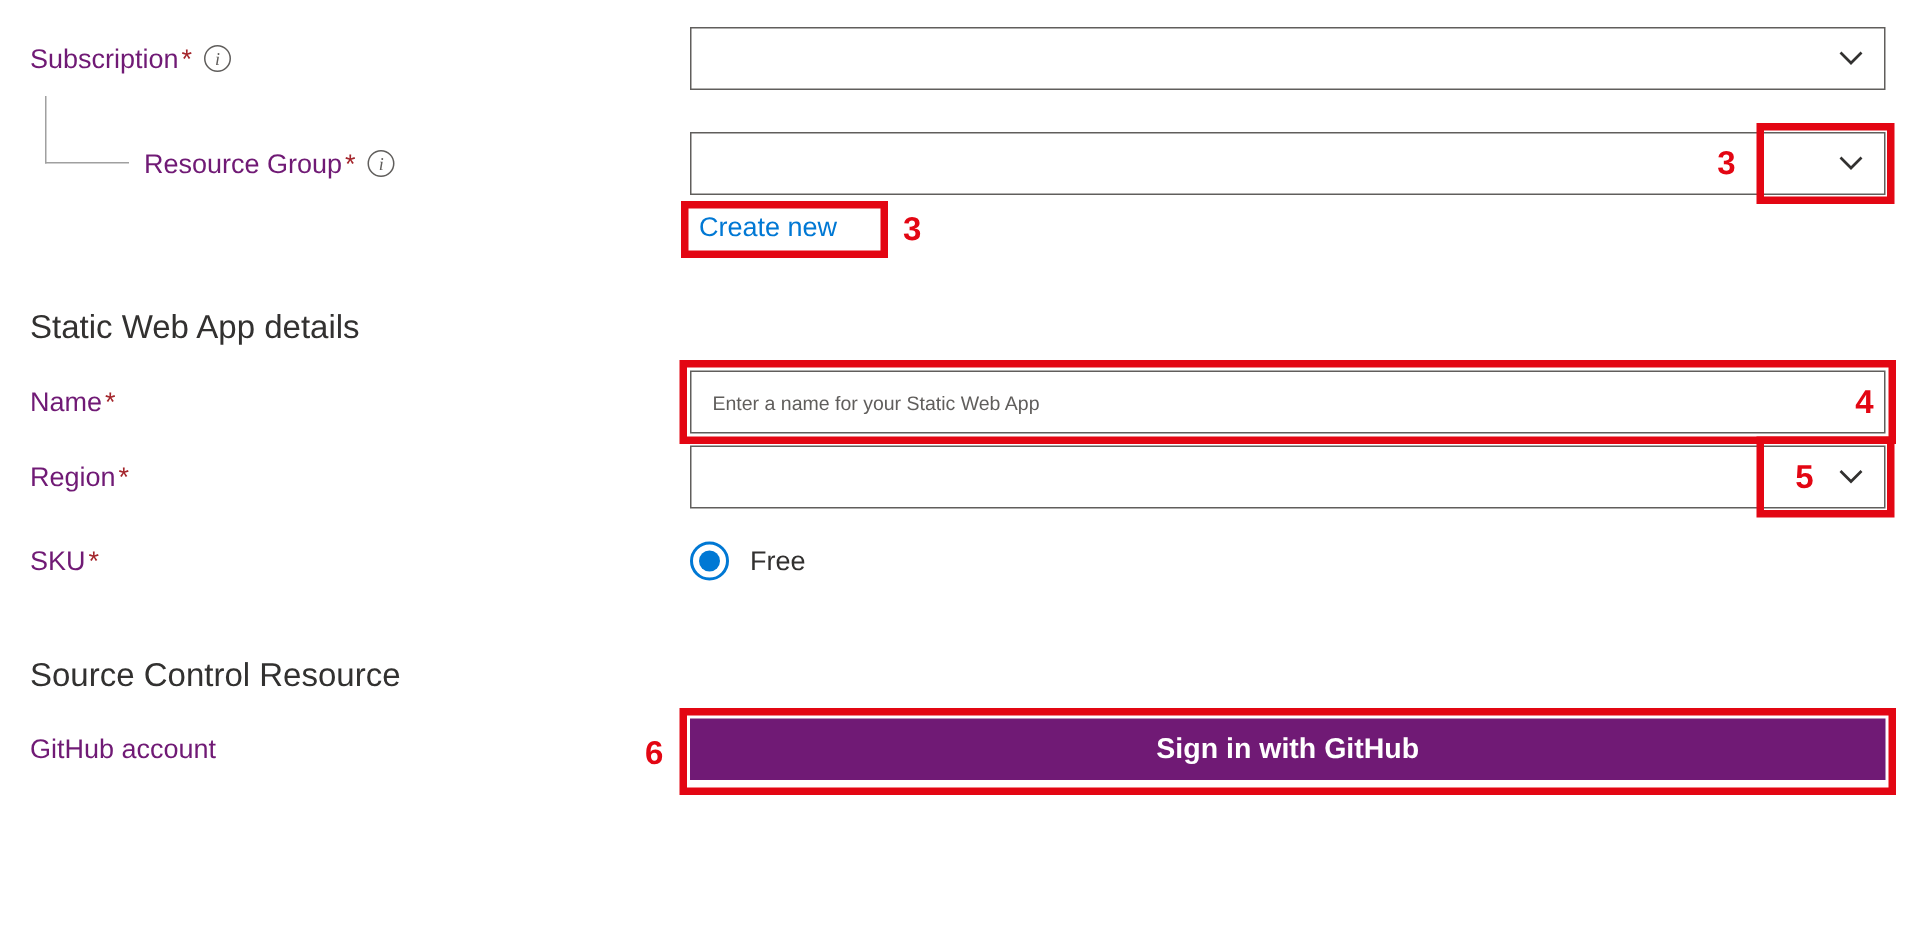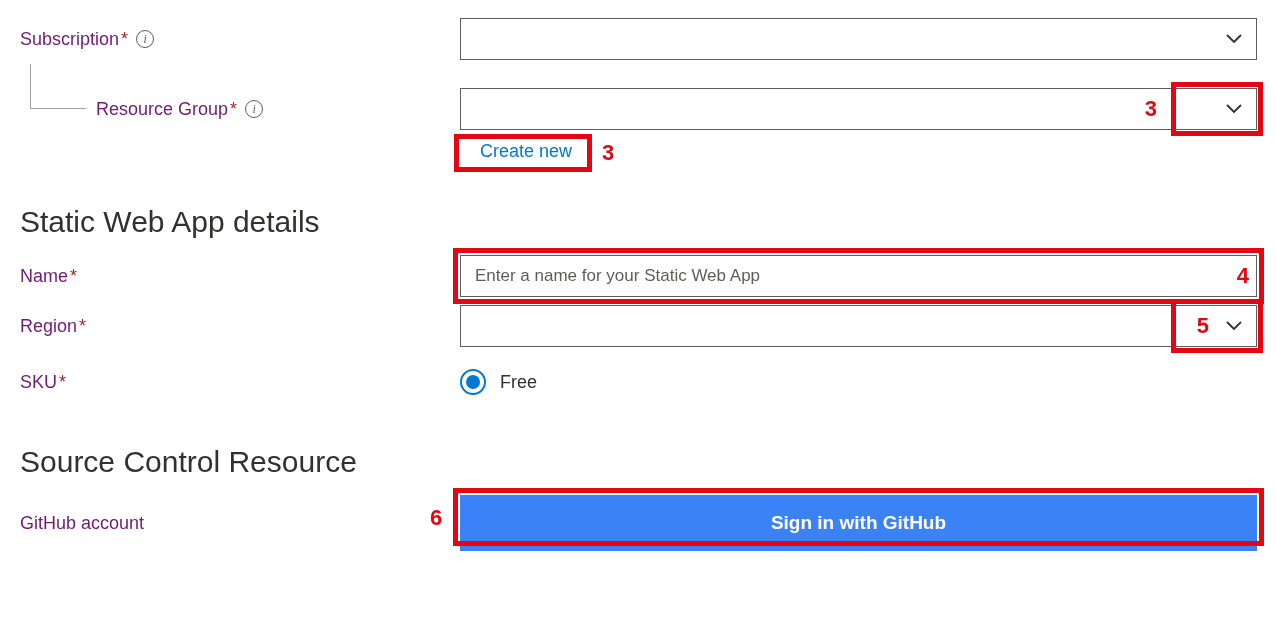--- a/index.html
+++ b/index.html
@@ -78,36 +78,36 @@
       width: 16px;
       height: 10px;
       display: inline-block;
     }
     .chevron-down svg { display: block; }
     .text-input {
       width: 100%;
       height: 42px;
       border: 1px solid #605e5c;
       padding: 0 14px;
-      font-size: 17px;
+      font-size: 13px;
       font-family: inherit;
       color: #323130;
     }
     .text-input::placeholder {
       color: #605e5c;
     }
     .link {
       color: #0078d4;
       font-size: 18px;
       cursor: pointer;
       display: inline-block;
-      padding: 3px 20px;
+      padding: 3px 6px;
     }
     .section-heading {
-      font-size: 30px;
+      font-size: 22px;
       font-weight: 400;
       margin-top: 40px;
       margin-bottom: 16px;
     }
     .radio-wrap {
       display: flex;
       align-items: center;
       gap: 14px;
     }
     .radio {
@@ -124,22 +124,22 @@
       width: 14px;
       height: 14px;
       background: #0078d4;
       border-radius: 50%;
     }
     .radio-label {
       font-size: 18px;
     }
     .primary-btn {
       width: 100%;
-      height: 56px;
-      background: #3b82f6;
+      height: 41px;
+      background: #701a75;
       color: #fff;
       border: none;
       font-size: 19px;
       font-weight: 600;
       cursor: pointer;
       font-family: inherit;
     }
     .callout-box {
       position: absolute;
       border: 5px solid #e30613;

